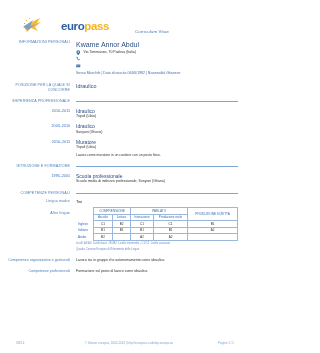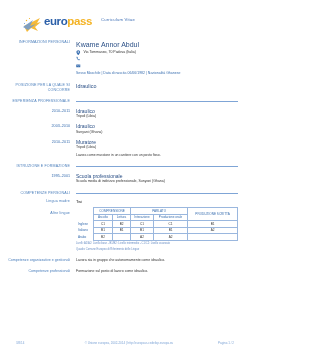--- a/index.html
+++ b/index.html
@@ -16,21 +16,21 @@
     overflow: hidden;
   }
 
   
   .header {
     display: flex;
     align-items: center;
     padding: 14px 0 0 22px;
     height: 34px;
   }
-  .logo-wrap { display: flex; align-items: flex-start; gap: 2px; }
+  .logo-wrap { display: flex; align-items: flex-end; gap: 19px; }
   .logo-star { width: 20px; height: 17px; display:block; }
   .logo-text { font-size: 11.5px; font-weight: bold; letter-spacing: -0.4px; line-height: 1; }
   .logo-euro { color: #2b5fa8; }
   .logo-pass { color: #f4b324; }
   .logo-tag {
     font-size: 4.2px; color: #3f6fb5; letter-spacing: 0.2px;
     margin-left: 7px; position: relative; top: 1px;
   }
 
   

